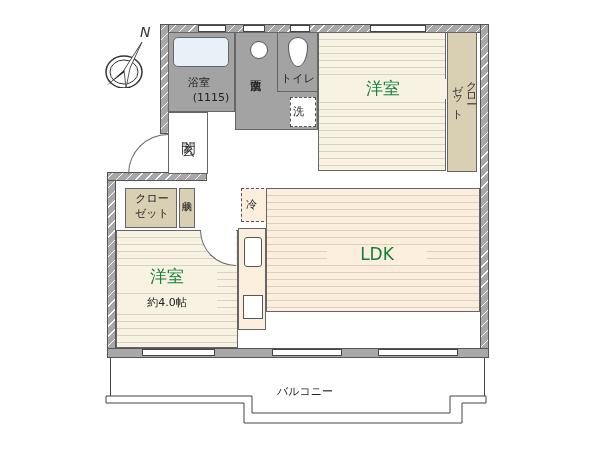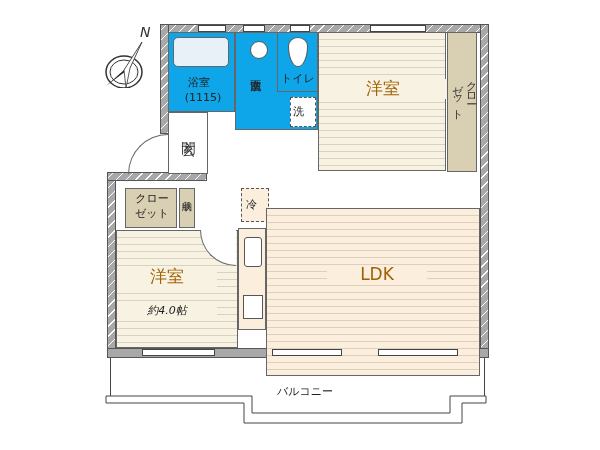--- a/index.html
+++ b/index.html
@@ -3,26 +3,26 @@
 <meta charset="utf-8">
 <style>
   html, body { margin:0; padding:0; background:#ffffff; }
   body { width:600px; height:450px; position:relative; overflow:hidden;
          font-family: "DejaVu Sans", "Liberation Sans", sans-serif; color:#333; }
   .abs { position:absolute; box-sizing:border-box; }
   .wall { background:#a8a8a8; border:1px solid #555; }
   .wall-hatch { background: repeating-linear-gradient(135deg, #a8a8a8 0 3px, #ffffff 3px 4px, #a8a8a8 4px 7px); border:1px solid #555; }
   .floor-wood { background: repeating-linear-gradient(180deg, #f8f2e2 0 6px, #d9d2c2 6px 7px); }
   .floor-ldk { background: repeating-linear-gradient(180deg, #fbeedd 0 6px, #dccfbd 6px 7px); }
-  .floor-blue { background:#0ea5e9; }
+  .floor-blue { background:#a3a3a3; }
   .floor-white { background:#ffffff; }
   .closet { background:#d9cfb3; border:1px solid #666; }
   .window { background:#fff; border:1px solid #444; }
   .label { position:absolute; text-align:center; white-space:nowrap; line-height:1.15; }
-  .label-big { font-size:17px; color:#a16207; }
+  .label-big { font-size:17px; color:#15803d; }
   .label-sm { font-size:11px; color:#222; }
   .vtext { writing-mode: vertical-rl; text-orientation: upright; font-size:11px; letter-spacing:0; }
   .thin { border:1px solid #666; }
 </style>
 </head>
 <body>
 
 <div class="abs" style="left:100px;top:28px;width:60px;height:60px;">
   <svg width="60" height="60" viewBox="0 0 60 60">
     <ellipse cx="24" cy="44" rx="18" ry="16" fill="none" stroke="#333" stroke-width="1.5"></ellipse>
@@ -41,21 +41,21 @@
 <div class="abs wall" style="left:107px;top:348px;width:382px;height:10px;"></div>
 
 <div class="abs window" style="left:198px;top:25px;width:28px;height:7px;"></div>
 <div class="abs window" style="left:243px;top:25px;width:22px;height:7px;"></div>
 <div class="abs window" style="left:290px;top:25px;width:20px;height:7px;"></div>
 <div class="abs window" style="left:370px;top:25px;width:56px;height:7px;"></div>
 
 <div class="abs floor-blue thin" style="left:168px;top:32px;width:67px;height:80px;">
   <div class="abs" style="left:4px;top:4px;width:56px;height:30px;border:1.5px solid #666;border-radius:5px;background:#e8f0f8;"></div>
   <span class="label label-sm" style="left:0;width:60px;top:44px;">浴室</span>
-  <span class="label label-sm" style="left:4px;width:60px;top:59px;">(1115)</span>
+  <span class="label label-sm" style="left:12px;width:60px;top:59px;">(1115)</span>
 </div>
 
 <div class="abs floor-blue thin" style="left:235px;top:32px;width:83px;height:98px;">
   <div class="abs" style="left:14px;top:8px;width:18px;height:18px;border:1.5px solid #555;border-radius:50%;background:#fff;"></div>
   <span class="label label-sm vtext" style="left:12px;top:38px;">洗面室</span>
   <div class="abs" style="left:54px;top:64px;width:26px;height:30px;border:1px dashed #555;background:#fff;">
     <span class="label label-sm" style="left:2px;top:8px;">洗</span>
   </div>
 </div>
 
@@ -83,33 +83,33 @@
 <div class="abs closet" style="left:125px;top:188px;width:52px;height:40px;">
   <span class="label label-sm" style="left:0;width:52px;top:4px;">クロー</span>
   <span class="label label-sm" style="left:0;width:52px;top:19px;">ゼット</span>
 </div>
 <div class="abs closet" style="left:179px;top:188px;width:16px;height:40px;">
   <span class="label vtext" style="left:1px;top:4px;font-size:10px;">収納</span>
 </div>
 
 <div class="abs floor-wood thin" style="left:116px;top:230px;width:122px;height:118px;">
   <span class="label label-big" style="left:0;width:100px;top:36px;background:#f8f2e2;">洋室</span>
-  <span class="label label-sm" style="left:0;width:100px;top:74px;background:#f8f2e2;font-style:italic;">約4.0帖</span>
+  <span class="label label-sm" style="left:0;width:100px;top:66px;background:#f8f2e2;">約4.0帖</span>
 </div>
 <div class="abs" style="left:200px;top:230px;width:36px;height:36px;border:1px solid #666;border-radius:0 0 0 36px;border-top:none;border-right:none;background:#fff;"></div>
 
 <div class="abs thin" style="left:238px;top:228px;width:28px;height:102px;background:#fbeedd;">
   <div class="abs" style="left:5px;top:8px;width:18px;height:30px;border:1.5px solid #555;border-radius:3px;background:#fff;"></div>
   <div class="abs" style="left:4px;top:66px;width:20px;height:24px;border:1.5px solid #555;background:#fff;"></div>
 </div>
 <div class="abs" style="left:241px;top:188px;width:28px;height:34px;border:1px dashed #555;background:#fbeedd;">
   <span class="label label-sm" style="left:4px;top:10px;">冷</span>
 </div>
 
-<div class="abs floor-ldk thin" style="left:266px;top:188px;width:214px;height:168px;margin-top:20px;">
+<div class="abs floor-ldk thin" style="left:266px;top:188px;width:214px;height:124px;">
   <span class="label label-big" style="left:60px;width:100px;top:56px;background:#fbeedd;">LDK</span>
 </div>
 
 <div class="abs window" style="left:142px;top:349px;width:73px;height:7px;"></div>
 <div class="abs window" style="left:272px;top:349px;width:70px;height:7px;"></div>
 <div class="abs window" style="left:378px;top:349px;width:80px;height:7px;"></div>
 
 <div class="abs" style="left:110px;top:358px;width:375px;height:40px;border-left:1px solid #444;border-right:1px solid #444;"></div>
 <svg class="abs" style="left:100px;top:395px;" width="392" height="32" viewBox="0 0 392 32">
   <polyline points="6,1 152,1 152,18 350,18 350,1 386,1 386,8 362,8 362,28 144,28 144,8 6,8 6,1" fill="#fff" stroke="#444" stroke-width="1"></polyline>

